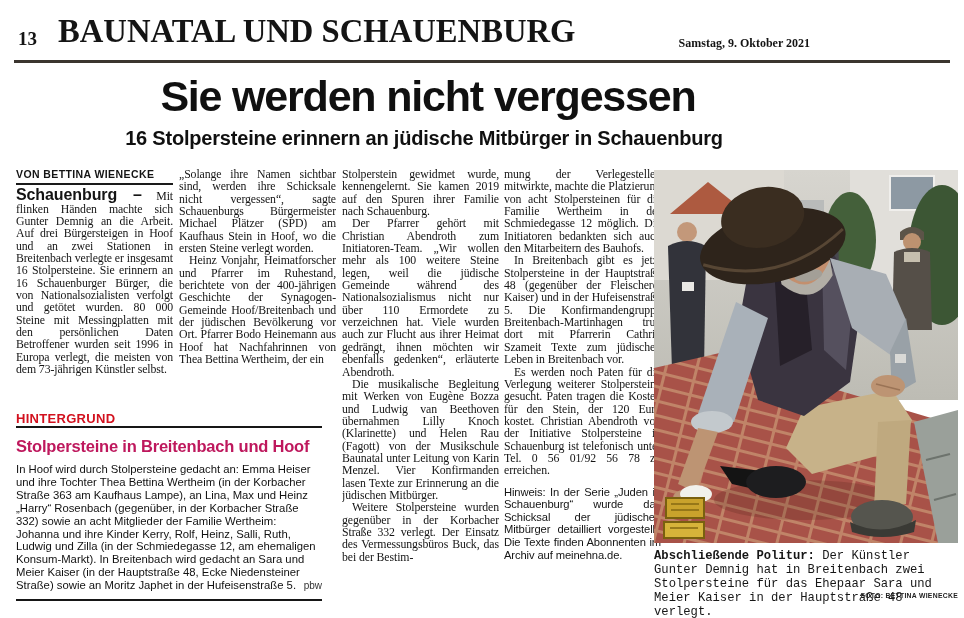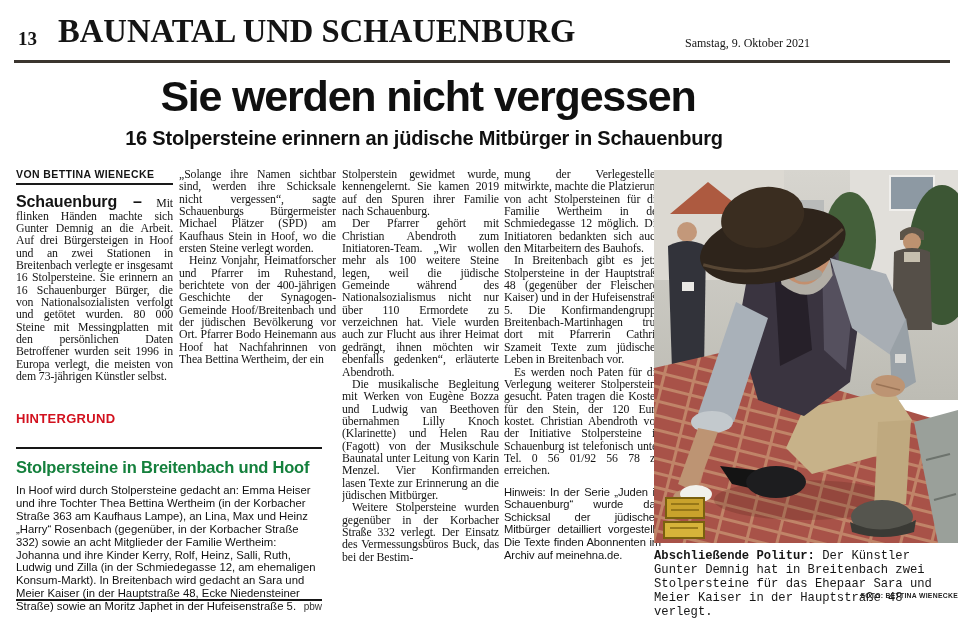--- a/index.html
+++ b/index.html
@@ -5,52 +5,52 @@
   html,body{margin:0;padding:0;background:#e9e9e7;}
   .page{position:relative;width:964px;height:618px;background:#ffffff;overflow:hidden;
         font-family:"Liberation Serif",serif;color:#141414;}
   
   .masthead{position:absolute;left:0;top:0;width:824px;height:63px;}
   .pagenum{position:absolute;left:18px;top:28px;font-size:19px;font-weight:700;
            font-family:"Liberation Serif",serif;}
   .section-title{position:absolute;left:58px;top:12px;font-size:34px;font-weight:700;
            font-family:"Liberation Serif",serif;letter-spacing:0px;transform:scaleX(.96);
            transform-origin:left;white-space:nowrap;}
-  .issue-date{position:absolute;right:14px;top:36px;font-size:12px;font-weight:400;
+  .issue-date{position:absolute;right:14px;top:36px;font-size:12px;font-weight:700;
            font-family:"Liberation Serif",serif;}
   .masthead-rule{position:absolute;left:14px;top:60px;width:936px;height:3px;background:#3b352f;}
   
   .headline{position:absolute;left:0;top:72px;width:856px;text-align:center;
             font-family:"Liberation Sans",sans-serif;font-weight:700;font-size:43px;
             letter-spacing:-1.2px;color:#101010;}
   .subheadline{position:absolute;left:0;top:127px;width:848px;text-align:center;
             font-family:"Liberation Sans",sans-serif;font-weight:700;font-size:20px;
             letter-spacing:-0.2px;color:#101010;}
   
   .col{position:absolute;top:168px;width:157px;font-size:11.8px;line-height:12.35px;
        text-align:justify;letter-spacing:-0.1px;overflow:hidden;}
   #col1{left:16px;height:242px;}
   #col2{left:179px;height:242px;}
   #col3{left:342px;height:430px;}
   #col4{left:504px;height:430px;}
   .col p{margin:0;}
   .col p.indent{text-indent:10px;}
   .byline{font-family:"Liberation Sans",sans-serif;font-weight:700;font-size:10.5px;
           letter-spacing:.4px;padding-bottom:3px;border-bottom:2px solid #1a1a1a;
-          margin-bottom:11px;text-align:left;}
+          margin-bottom:4px;text-align:left;}
   .lead-in{font-family:"Liberation Sans",sans-serif;font-weight:700;font-size:16px;}
   .note{font-family:"Liberation Sans",sans-serif;font-size:11.2px;line-height:12.6px;
         margin-top:9px;text-align:justify;}
   .note .note-lead{font-weight:400;}
   
   .bgbox{position:absolute;left:16px;top:411px;width:306px;height:190px;
          font-family:"Liberation Sans",sans-serif;}
   .kicker{color:#d2111e;font-weight:700;font-size:13px;letter-spacing:.3px;
-          padding-bottom:21px;border-bottom:2px solid #161616;}
-  .bgbox h3{margin:9px 0 7px 0;font-size:16.5px;letter-spacing:-.2px;color:#15803d;}
+          padding-bottom:0;border-bottom:2px solid #161616;}
+  .bgbox h3{margin:9px 0 7px 0;font-size:16.5px;letter-spacing:-.2px;color:#be185d;}
   .bgbox .bgtext{font-size:11.3px;line-height:12.9px;color:#111;text-align:left;}
   .sig{float:right;font-size:10px;color:#333;margin-top:-12px;}
   .bgbox-rule{position:absolute;left:0;bottom:0;width:306px;height:2px;background:#161616;}
   
   .photo{position:absolute;left:654px;top:170px;width:304px;height:373px;overflow:hidden;}
   .photo svg{display:block;}
   .caption{position:absolute;left:654px;top:549px;width:304px;
            font-family:Liberation Mono, monospace;font-size:12.2px;line-height:14px;
            color:#161616;text-align:left;}
   .caption .cap-lead{font-weight:700;}

